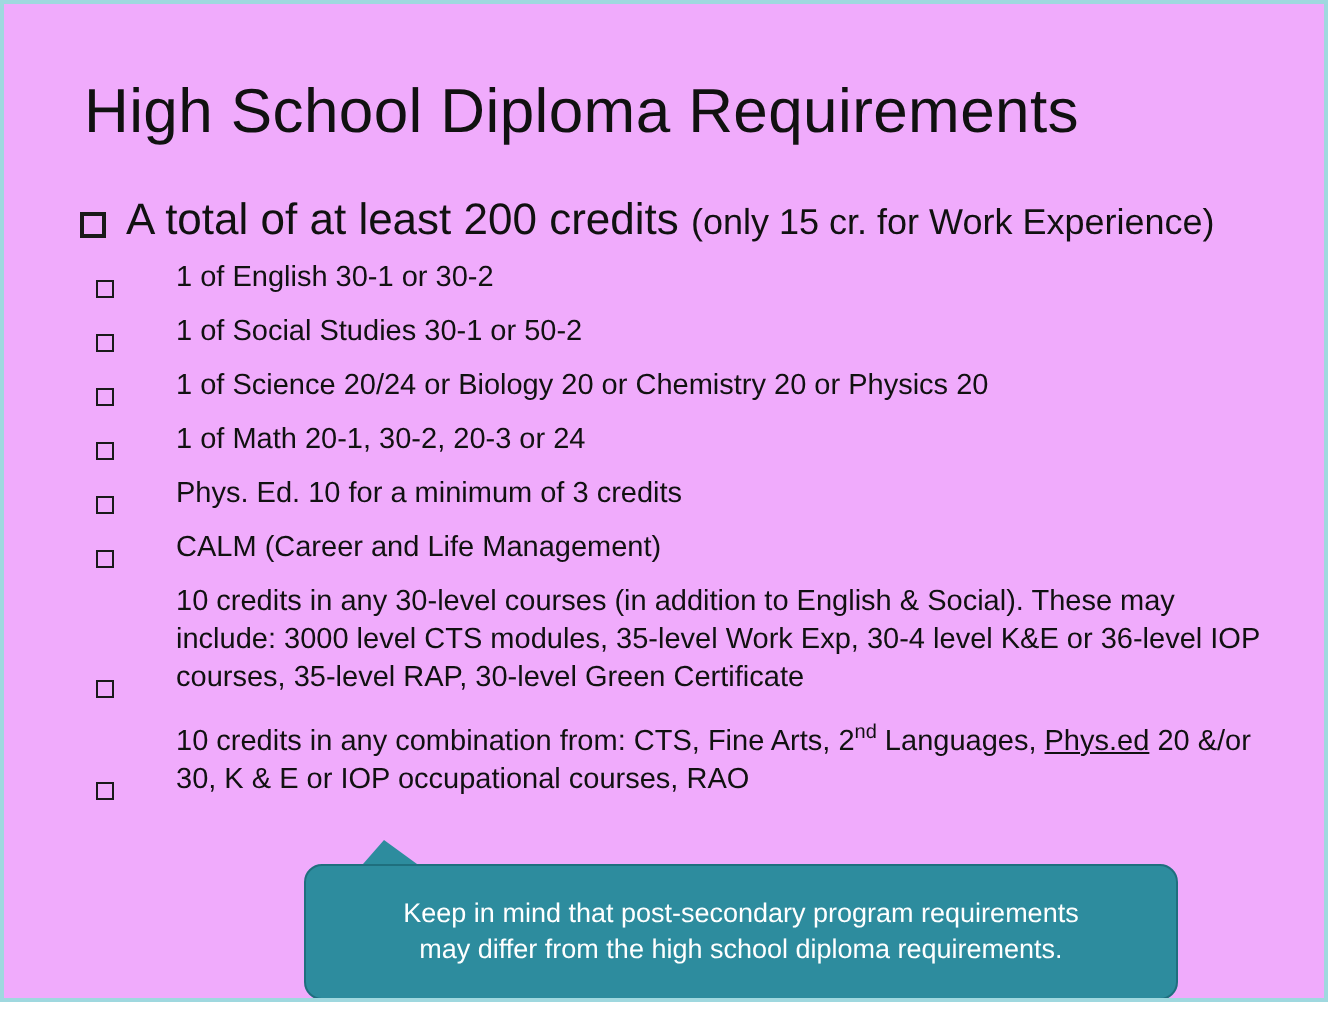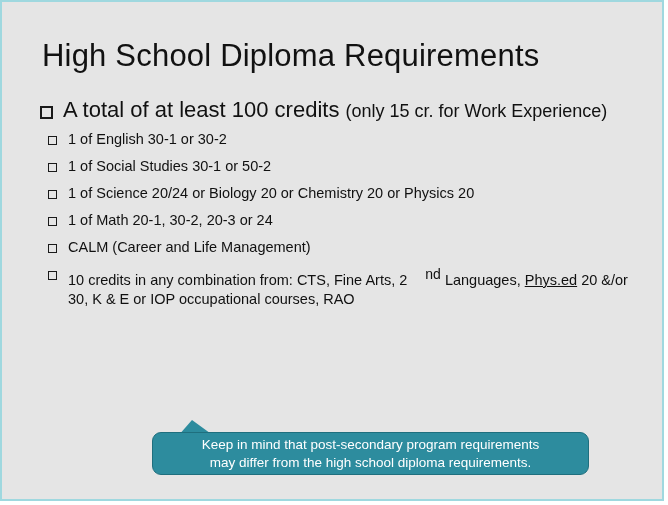--- a/index.html
+++ b/index.html
@@ -10,21 +10,21 @@
     width: 668px;
     height: 505px;
     background: #ffffff;
     font-family: "Liberation Sans", sans-serif;
   }
   .slide {
     position: relative;
     width: 664px;
     height: 501px;
     margin: 0;
-    background: #e5e5e5;
+    background: #f0abfc;
     border: 2px solid #9fd8df;
     box-sizing: border-box;
     overflow: hidden;
   }
   .slide-title {
     position: absolute;
     left: 40px;
     top: 36px;
     font-size: 31px;
     color: #111111;
@@ -56,54 +56,54 @@
   .lead-text {
     font-size: 22px;
     line-height: 25px;
     color: #111111;
   }
   .lead-text .small {
     font-size: 18px;
   }
   .sub-item {
     display: flex;
-    align-items: flex-start;
+    align-items: flex-end;
     margin-bottom: 8px;
     padding-left: 8px;
+    gap: 20px;
   }
   .sub-bullet {
     flex: 0 0 auto;
     width: 9px;
     height: 9px;
     border: 1.5px solid #1a1a1a;
     margin-top: 6px;
     margin-right: 11px;
     background: transparent;
     box-sizing: border-box;
   }
   .sub-text {
     font-size: 14.5px;
     line-height: 19px;
     color: #111111;
     max-width: 560px;
   }
   .sub-text sup {
-    font-size: 14px;
+    font-size: 10px;
     vertical-align: super;
-    margin-left: 18px;
   }
   .underlined {
     text-decoration: underline;
   }
   .callout {
     position: absolute;
     left: 150px;
     top: 430px;
     width: 437px;
-    height: 43px;
+    height: 68px;
     background: #2d8c9e;
     border: 1px solid #1f6f7e;
     border-radius: 9px;
     color: #ffffff;
     display: flex;
     align-items: center;
     justify-content: center;
     text-align: center;
     box-sizing: border-box;
     padding: 4px 14px;
@@ -127,21 +127,21 @@
 <body>
 
 <div class="slide">
 
   <div class="slide-title">High School Diploma Requirements</div>
 
   <div class="body-list">
 
     <div class="lead-item">
       <span class="lead-bullet"></span>
-      <span class="lead-text"><span>A total of at least 100 credits </span><span class="small">(only 15 cr. for Work Experience)</span></span>
+      <span class="lead-text"><span>A total of at least 200 credits </span><span class="small">(only 15 cr. for Work Experience)</span></span>
     </div>
 
     <div class="sub-item">
       <span class="sub-bullet"></span>
       <span class="sub-text">1 of English 30-1 or 30-2</span>
     </div>
 
     <div class="sub-item">
       <span class="sub-bullet"></span>
       <span class="sub-text">1 of Social Studies 30-1 or 50-2</span>
@@ -150,26 +150,34 @@
     <div class="sub-item">
       <span class="sub-bullet"></span>
       <span class="sub-text">1 of Science 20/24 or Biology 20 or Chemistry 20 or Physics 20</span>
     </div>
 
     <div class="sub-item">
       <span class="sub-bullet"></span>
       <span class="sub-text">1 of Math 20-1, 30-2, 20-3 or 24</span>
     </div>
 
+    <div class="sub-item">
+      <span class="sub-bullet"></span>
+      <span class="sub-text">Phys. Ed. 10 for a minimum of 3 credits</span>
+    </div>
 
     <div class="sub-item">
       <span class="sub-bullet"></span>
       <span class="sub-text">CALM (Career and Life Management)</span>
     </div>
 
+    <div class="sub-item">
+      <span class="sub-bullet"></span>
+      <span class="sub-text">10 credits in any 30-level courses (in addition to English &amp; Social).  These may include: 3000 level CTS modules, 35-level Work Exp, 30-4 level K&amp;E or 36-level IOP courses, 35-level RAP, 30-level Green Certificate</span>
+    </div>
 
     <div class="sub-item">
       <span class="sub-bullet"></span>
       <span class="sub-text"><span>10 credits in any combination from: CTS, Fine Arts, 2</span><sup>nd</sup><span> Languages, </span><span class="underlined">Phys.ed</span><span> 20 &amp;/or 30, K &amp; E or IOP occupational courses, RAO</span></span>
     </div>
 
   </div>
 
   <div class="callout-tail"></div>
   <div class="callout">

